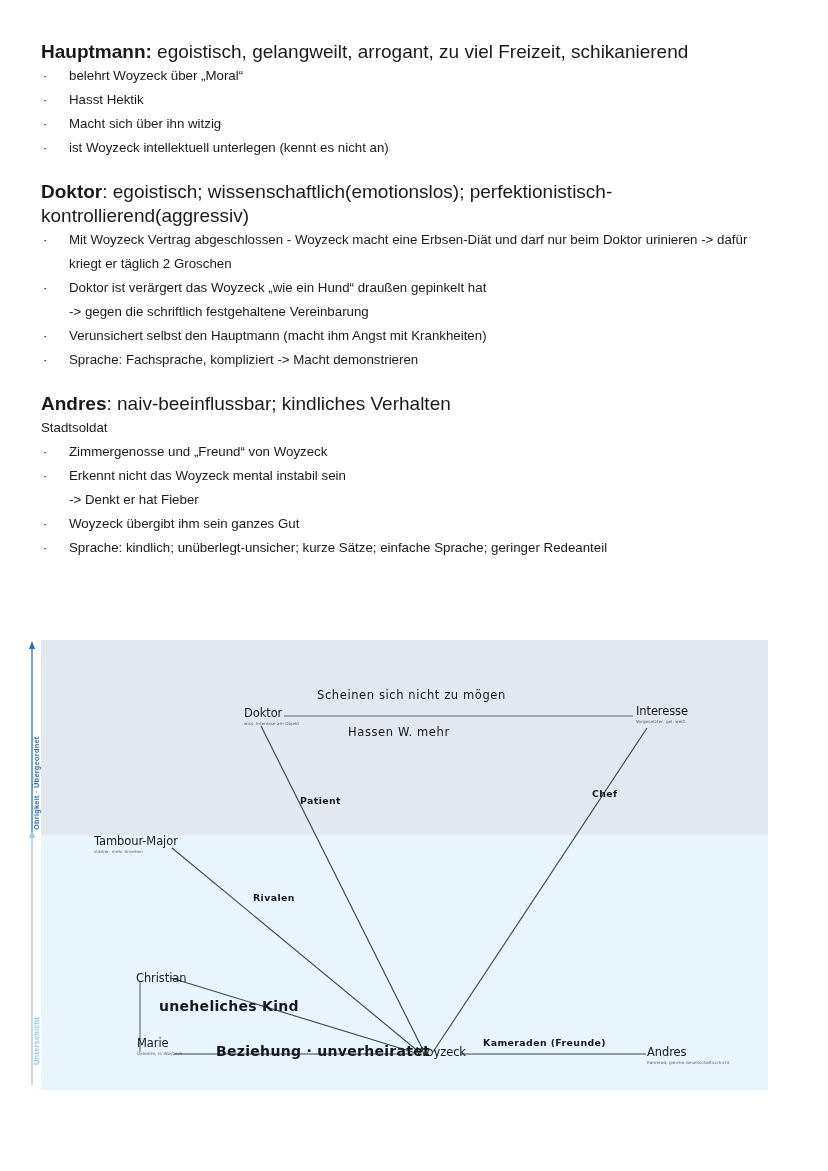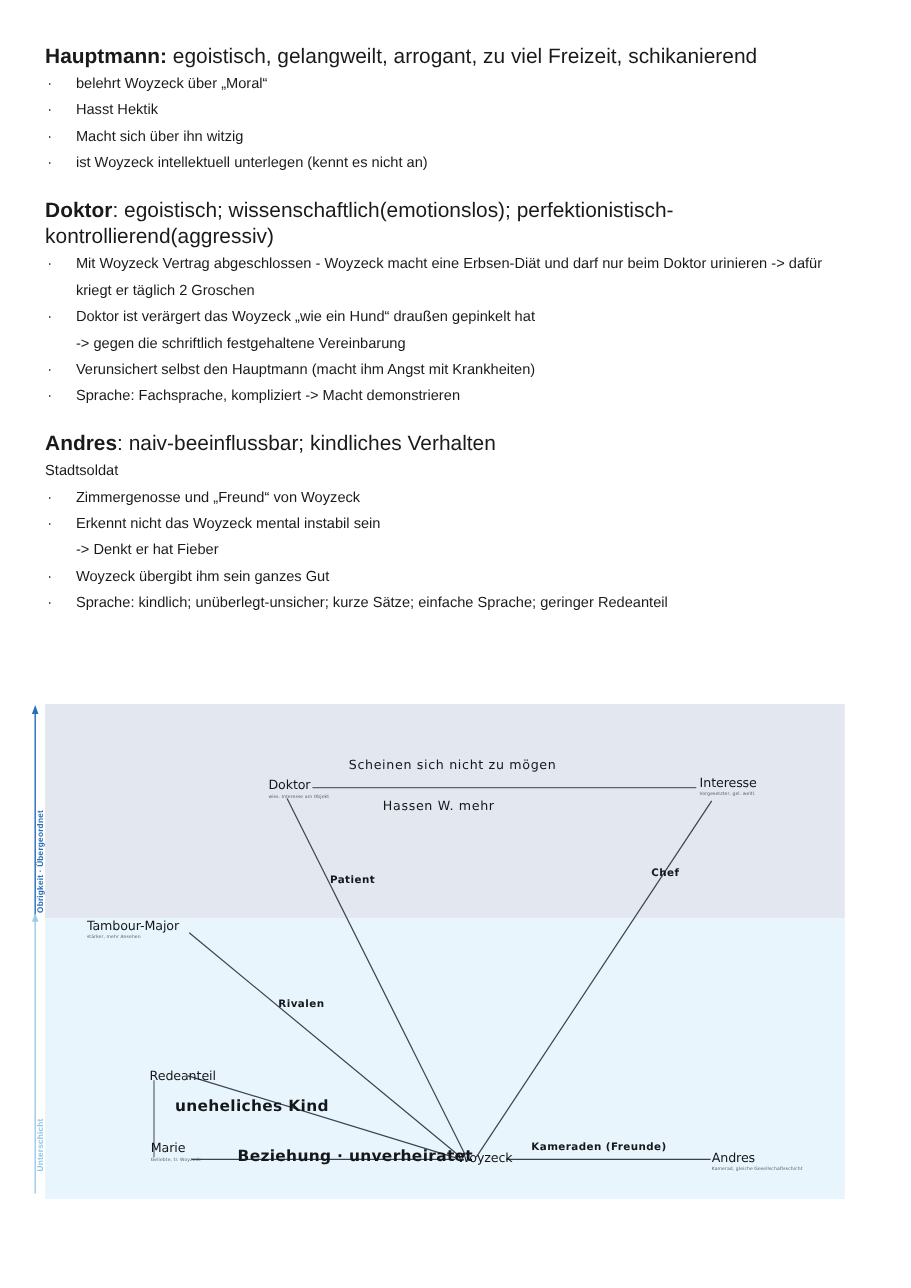--- a/index.html
+++ b/index.html
@@ -224,45 +224,45 @@
   <div class="node" style="left:203px; top:66px;">
     <span class="name">Doktor</span>
     <span class="sub">wiss. Interesse am Objekt</span>
   </div>
 
   <div class="node" style="left:595px; top:64px;">
     <span class="name">Interesse</span>
     <span class="sub">Vorgesetzter, gel. weltl.</span>
   </div>
 
-  <div class="node" style="left:38px; top:194px;">
+  <div class="node" style="left:53px; top:194px;">
     <span class="name">Tambour-Major</span>
     <span class="sub">stärker, mehr Ansehen</span>
   </div>
 
   <div class="node" style="left:95px; top:331px;">
-    <span class="name">Redeanteil</span>
+    <span class="name">Christian</span>
   </div>
 
   <div class="node" style="left:96px; top:396px;">
     <span class="name">Marie</span>
     <span class="sub">Geliebte, tr. Woyzeck</span>
   </div>
 
   <div class="node" style="left:375px; top:405px;">
     <span class="name">Woyzeck</span>
   </div>
 
   <div class="node" style="left:606px; top:405px;">
     <span class="name">Andres</span>
     <span class="sub">Kamerad, gleiche Gesellschaftsschicht</span>
   </div>
 
   <div class="edge-label hand-lg" style="left:276px; top:48px;">Scheinen sich nicht zu mögen</div>
   <div class="edge-label hand-lg" style="left:307px; top:85px;">Hassen W. mehr</div>
   <div class="edge-label hand-md" style="left:259px; top:155px;text-align:right;">Patient</div>
   <div class="edge-label hand-md" style="left:551px; top:148px;">Chef</div>
-  <div class="edge-label hand-md" style="left:212px; top:267px;">Rivalen</div>
+  <div class="edge-label hand-md" style="left:212px; top:252px;">Rivalen</div>
   <div class="edge-label hand-sm" style="left:118px; top:358px;">uneheliches Kind</div>
   <div class="edge-label hand-sm" style="left:175px; top:403px;">Beziehung · unverheiratet</div>
   <div class="edge-label hand-md" style="left:442px; top:397px;">Kameraden (Freunde)</div>
 
 </div>
 
 </body></html>

